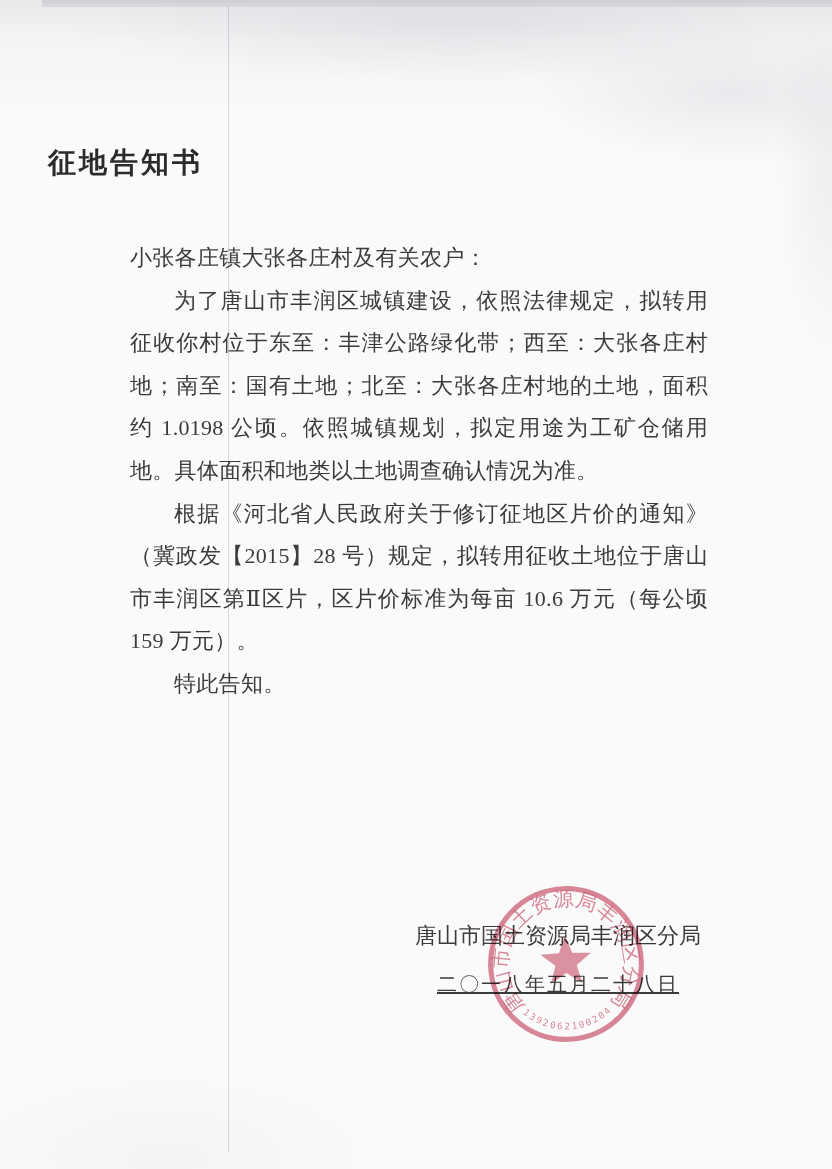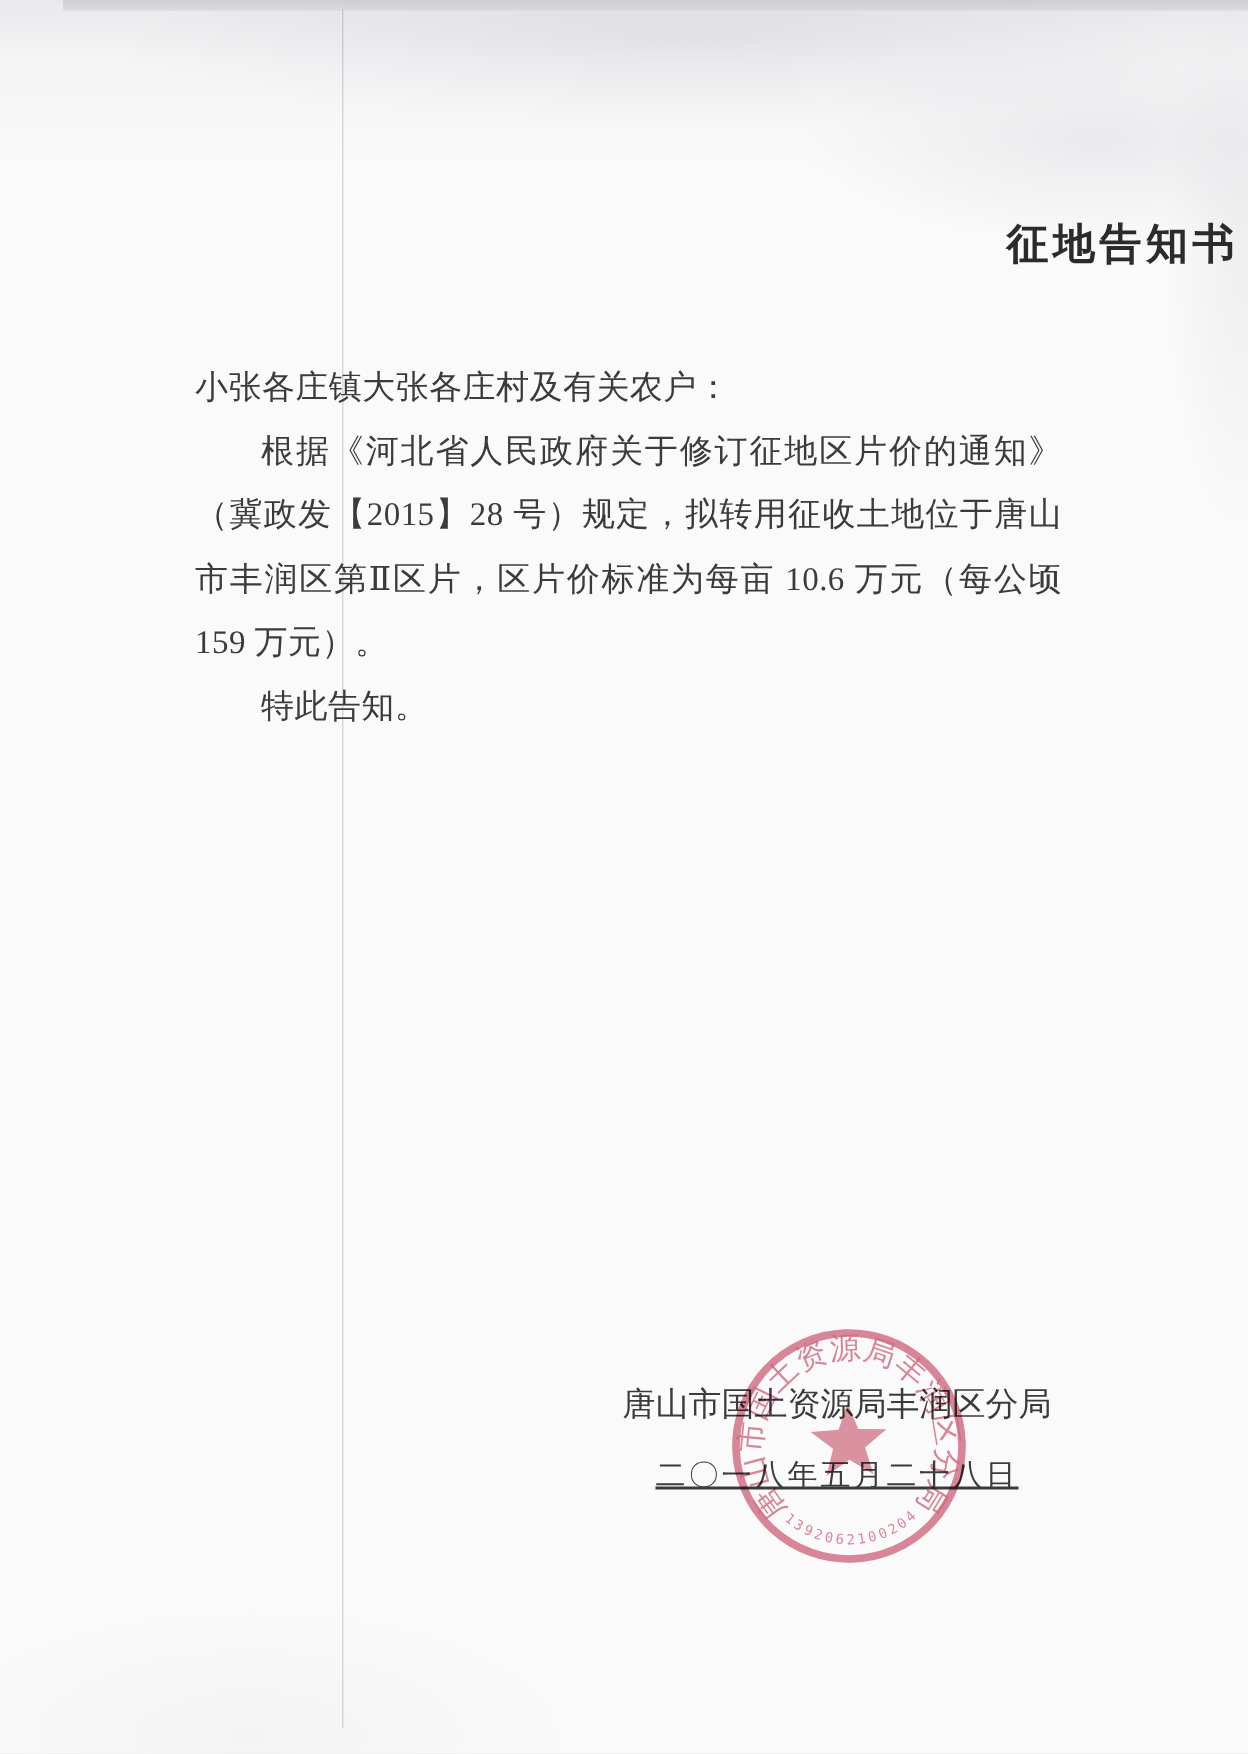--- a/index.html
+++ b/index.html
@@ -27,22 +27,22 @@
       radial-gradient(ellipse 70px 260px at 99.5% 14%, rgba(210,210,216,.30), transparent 75%),
       radial-gradient(ellipse 300px 120px at 20% 99%, rgba(222,222,226,.22), transparent 75%);
   }
   .fold-line{
     position:absolute;left:228px;top:6px;width:1px;height:1146px;
     background:rgba(150,150,158,.34);z-index:1;
   }
   
   .doc-title{
     position:absolute;top:144px;left:0;right:6px;z-index:2;
-    text-align:right;font-size:28px;font-weight:600;
-    letter-spacing:3px;color:#2b2b2b;
+    text-align:left;font-size:28px;font-weight:600;
+    letter-spacing:3px;color:#2b2b2b;padding-left:48px;
   }
   .doc-body{
     position:absolute;left:130px;top:237px;width:578px;z-index:2;
     font-size:22px;line-height:42.6px;letter-spacing:.3px;
     text-align:justify;
   }
   .doc-body p{margin:0;text-indent:2em;}
   .doc-body p.salutation{text-indent:0;font-family:Liberation Serif, serif;}
   .signature-block{
     position:absolute;left:402px;top:912px;width:312px;z-index:2;
@@ -62,20 +62,21 @@
 <div class="page">
 
   <div class="scan-top-edge"></div>
   <div class="scan-shading"></div>
   <div class="fold-line"></div>
 
   <div class="doc-title">征地告知书</div>
 
   <div class="doc-body">
     <p class="salutation">小张各庄镇大张各庄村及有关农户：</p>
+    <p>为了唐山市丰润区城镇建设，依照法律规定，拟转用征收你村位于东至：丰津公路绿化带；西至：大张各庄村地；南至：国有土地；北至：大张各庄村地的土地，面积约 1.0198 公顷。依照城镇规划，拟定用途为工矿仓储用地。具体面积和地类以土地调查确认情况为准。</p>
     <p>根据《河北省人民政府关于修订征地区片价的通知》（冀政发【2015】28 号）规定，拟转用征收土地位于唐山市丰润区第Ⅱ区片，区片价标准为每亩 10.6 万元（每公顷 159 万元）。</p>
     <p>特此告知。</p>
   </div>
 
   <div class="signature-block">
     <div class="sig-agency">唐山市国土资源局丰润区分局</div>
     <div class="sig-date">二〇一八年五月二十八日</div>
   </div>
 
   <svg class="seal" viewBox="0 0 160 160">

